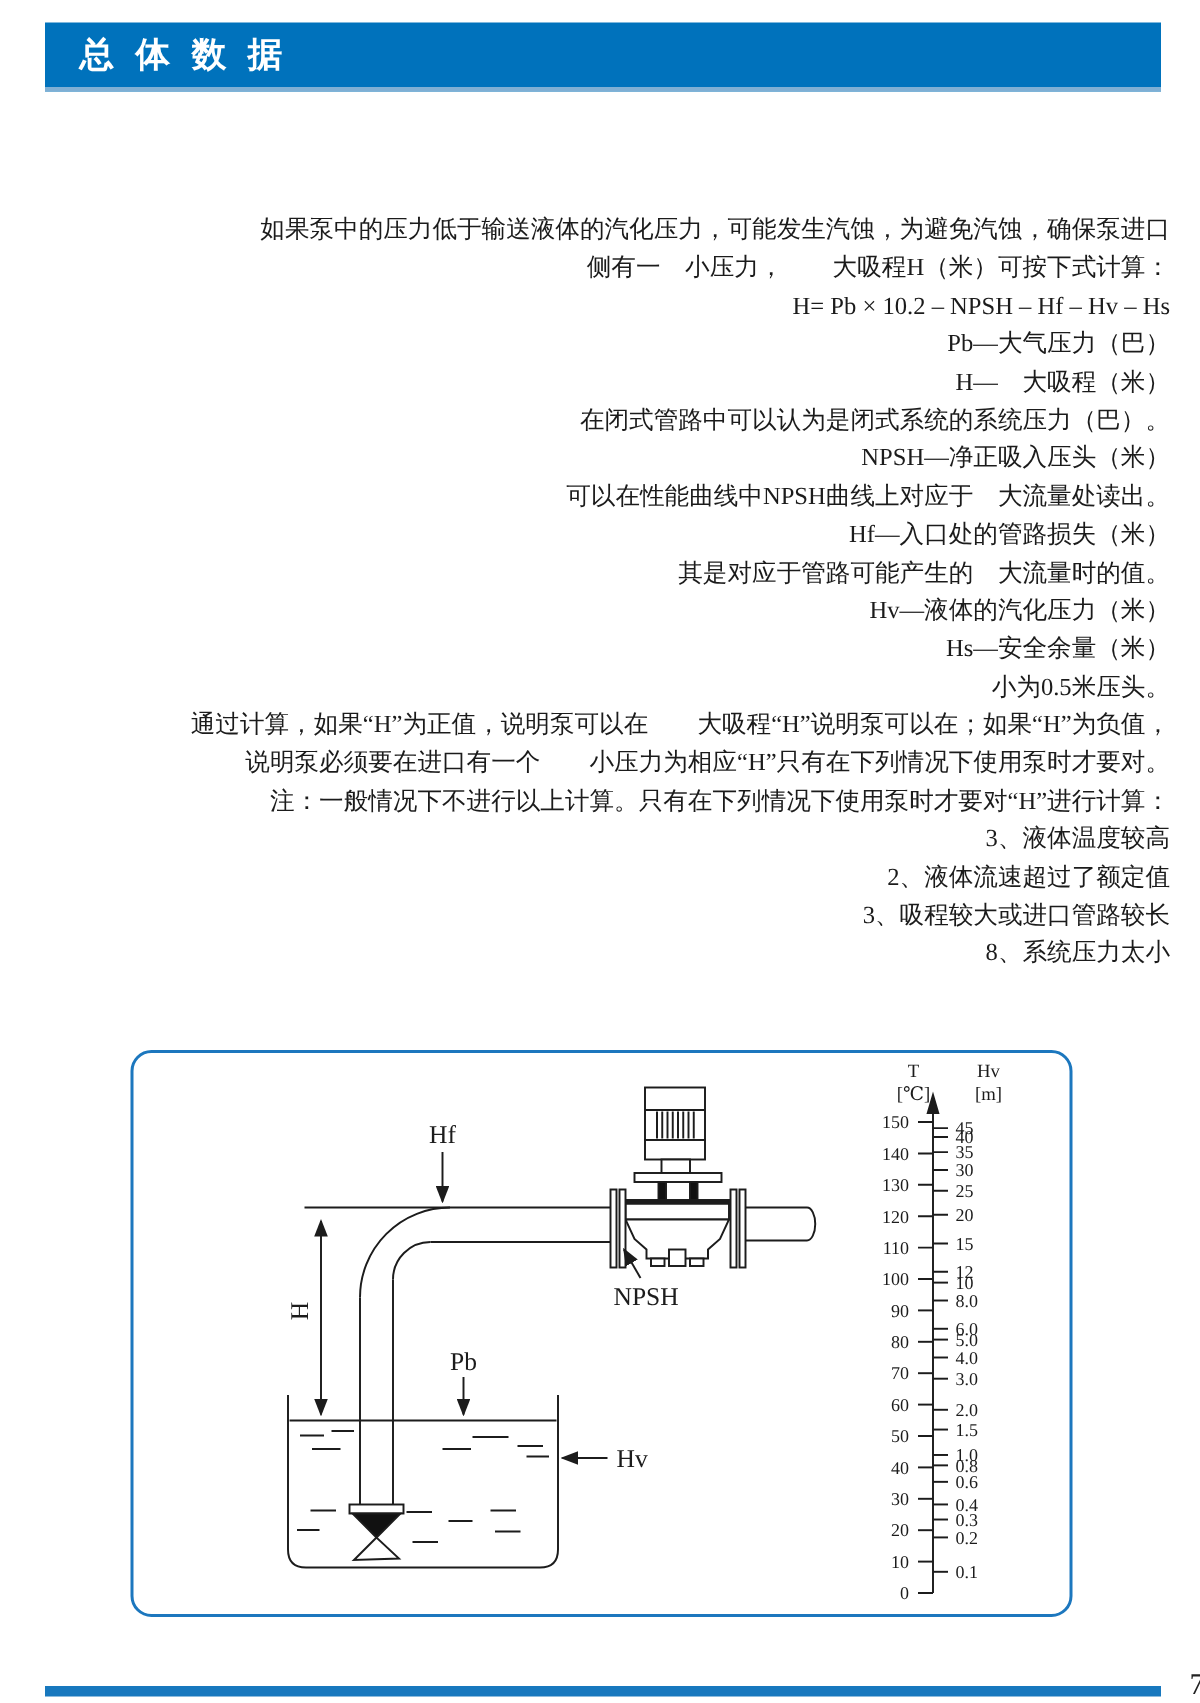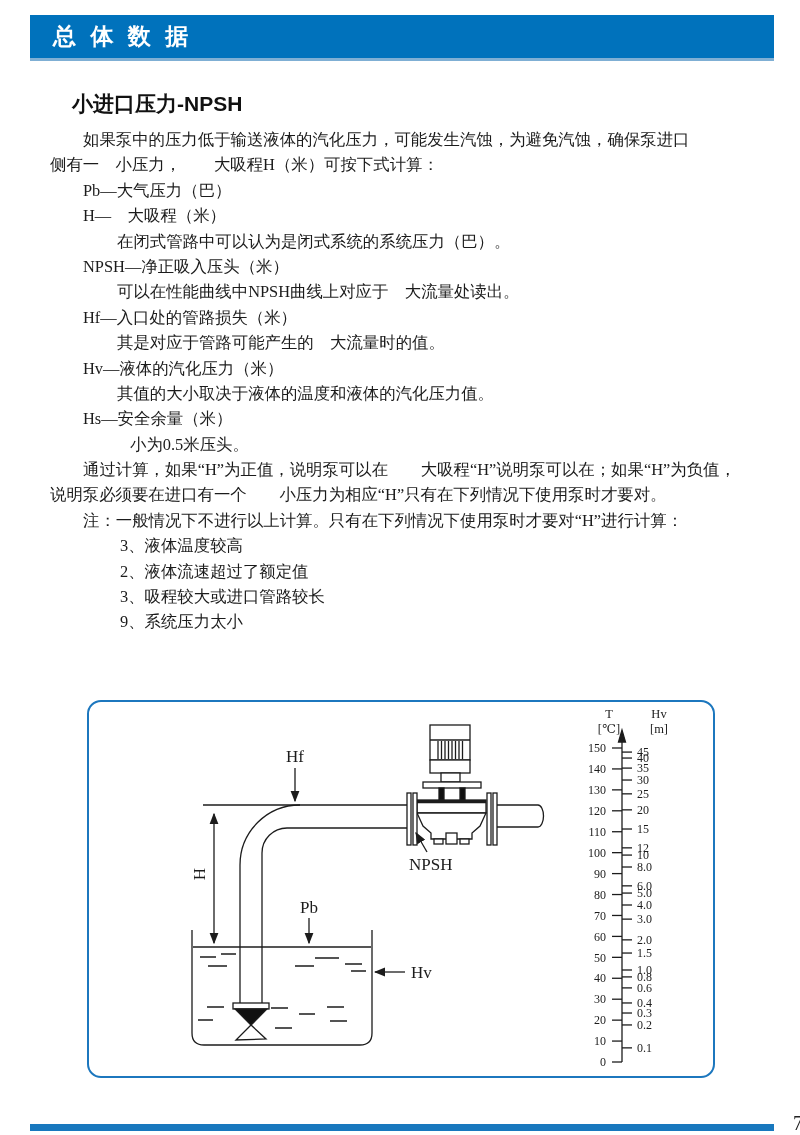--- a/index.html
+++ b/index.html
@@ -24,21 +24,21 @@
     font-weight:bold;font-size:23px;line-height:43px;
     padding-left:23px;letter-spacing:4px;white-space:pre;
   }
 
   .section-title{
     position:absolute;left:60px;top:90px;
     font-family:"Liberation Sans","DejaVu Sans",sans-serif;
     font-weight:bold;font-size:21px;color:#111;
   }
 
-  .body-text{position:absolute;left:38px;top:127px;width:730px;}
+  .body-text{position:absolute;left:38px;top:140px;width:730px;text-align:right;}
   .body-text p{
     margin:0;font-size:16.4px;line-height:25.4px;height:25.4px;
     color:var(--ink);white-space:pre;
   }
   p.pf{padding-left:33px;}   
   p.p0{padding-left:0;}      
   p.p1{padding-left:33px;}   
   p.p2{padding-left:67px;}   
   p.p2b{padding-left:80px;}  
   p.pl{padding-left:70px;}   
@@ -64,43 +64,42 @@
 </style>
 </head>
 <body>
 
 <div class="page">
 
   <div class="header-bar">
     <div class="header-title">总 体 数 据</div>
   </div>
 
-  <div class="section-title">小进口压力-NPSH</div>
 
   <div class="body-text">
     <p class="pf">如果泵中的压力低于输送液体的汽化压力，可能发生汽蚀，为避免汽蚀，确保泵进口</p>
     <p class="p0">侧有一　小压力，　　大吸程H（米）可按下式计算：</p>
+    <p class="p1">H= Pb × 10.2 – NPSH – Hf – Hv – Hs</p>
     <p class="p1">Pb—大气压力（巴）</p>
     <p class="p1">H—　大吸程（米）</p>
     <p class="p2">在闭式管路中可以认为是闭式系统的系统压力（巴）。</p>
     <p class="p1">NPSH—净正吸入压头（米）</p>
     <p class="p2">可以在性能曲线中NPSH曲线上对应于　大流量处读出。</p>
     <p class="p1">Hf—入口处的管路损失（米）</p>
     <p class="p2">其是对应于管路可能产生的　大流量时的值。</p>
     <p class="p1">Hv—液体的汽化压力（米）</p>
-    <p class="p2">其值的大小取决于液体的温度和液体的汽化压力值。</p>
     <p class="p1">Hs—安全余量（米）</p>
     <p class="p2b">小为0.5米压头。</p>
     <p class="pf">通过计算，如果“H”为正值，说明泵可以在　　大吸程“H”说明泵可以在；如果“H”为负值，</p>
     <p class="p0">说明泵必须要在进口有一个　　小压力为相应“H”只有在下列情况下使用泵时才要对。</p>
     <p class="p1">注：一般情况下不进行以上计算。只有在下列情况下使用泵时才要对“H”进行计算：</p>
     <p class="pl">3、液体温度较高</p>
     <p class="pl">2、液体流速超过了额定值</p>
     <p class="pl">3、吸程较大或进口管路较长</p>
-    <p class="pl">9、系统压力太小</p>
+    <p class="pl">8、系统压力太小</p>
   </div>
 
   <div class="diagram-box">
     <svg width="624" height="374" viewBox="0 0 624 374">
       <defs>
         <marker id="arr" markerWidth="9" markerHeight="7" refX="8" refY="3.5" orient="auto">
           <path d="M0,0 L9,3.5 L0,7 Z" fill="#1c1c1c"></path>
         </marker>
       </defs>
 

